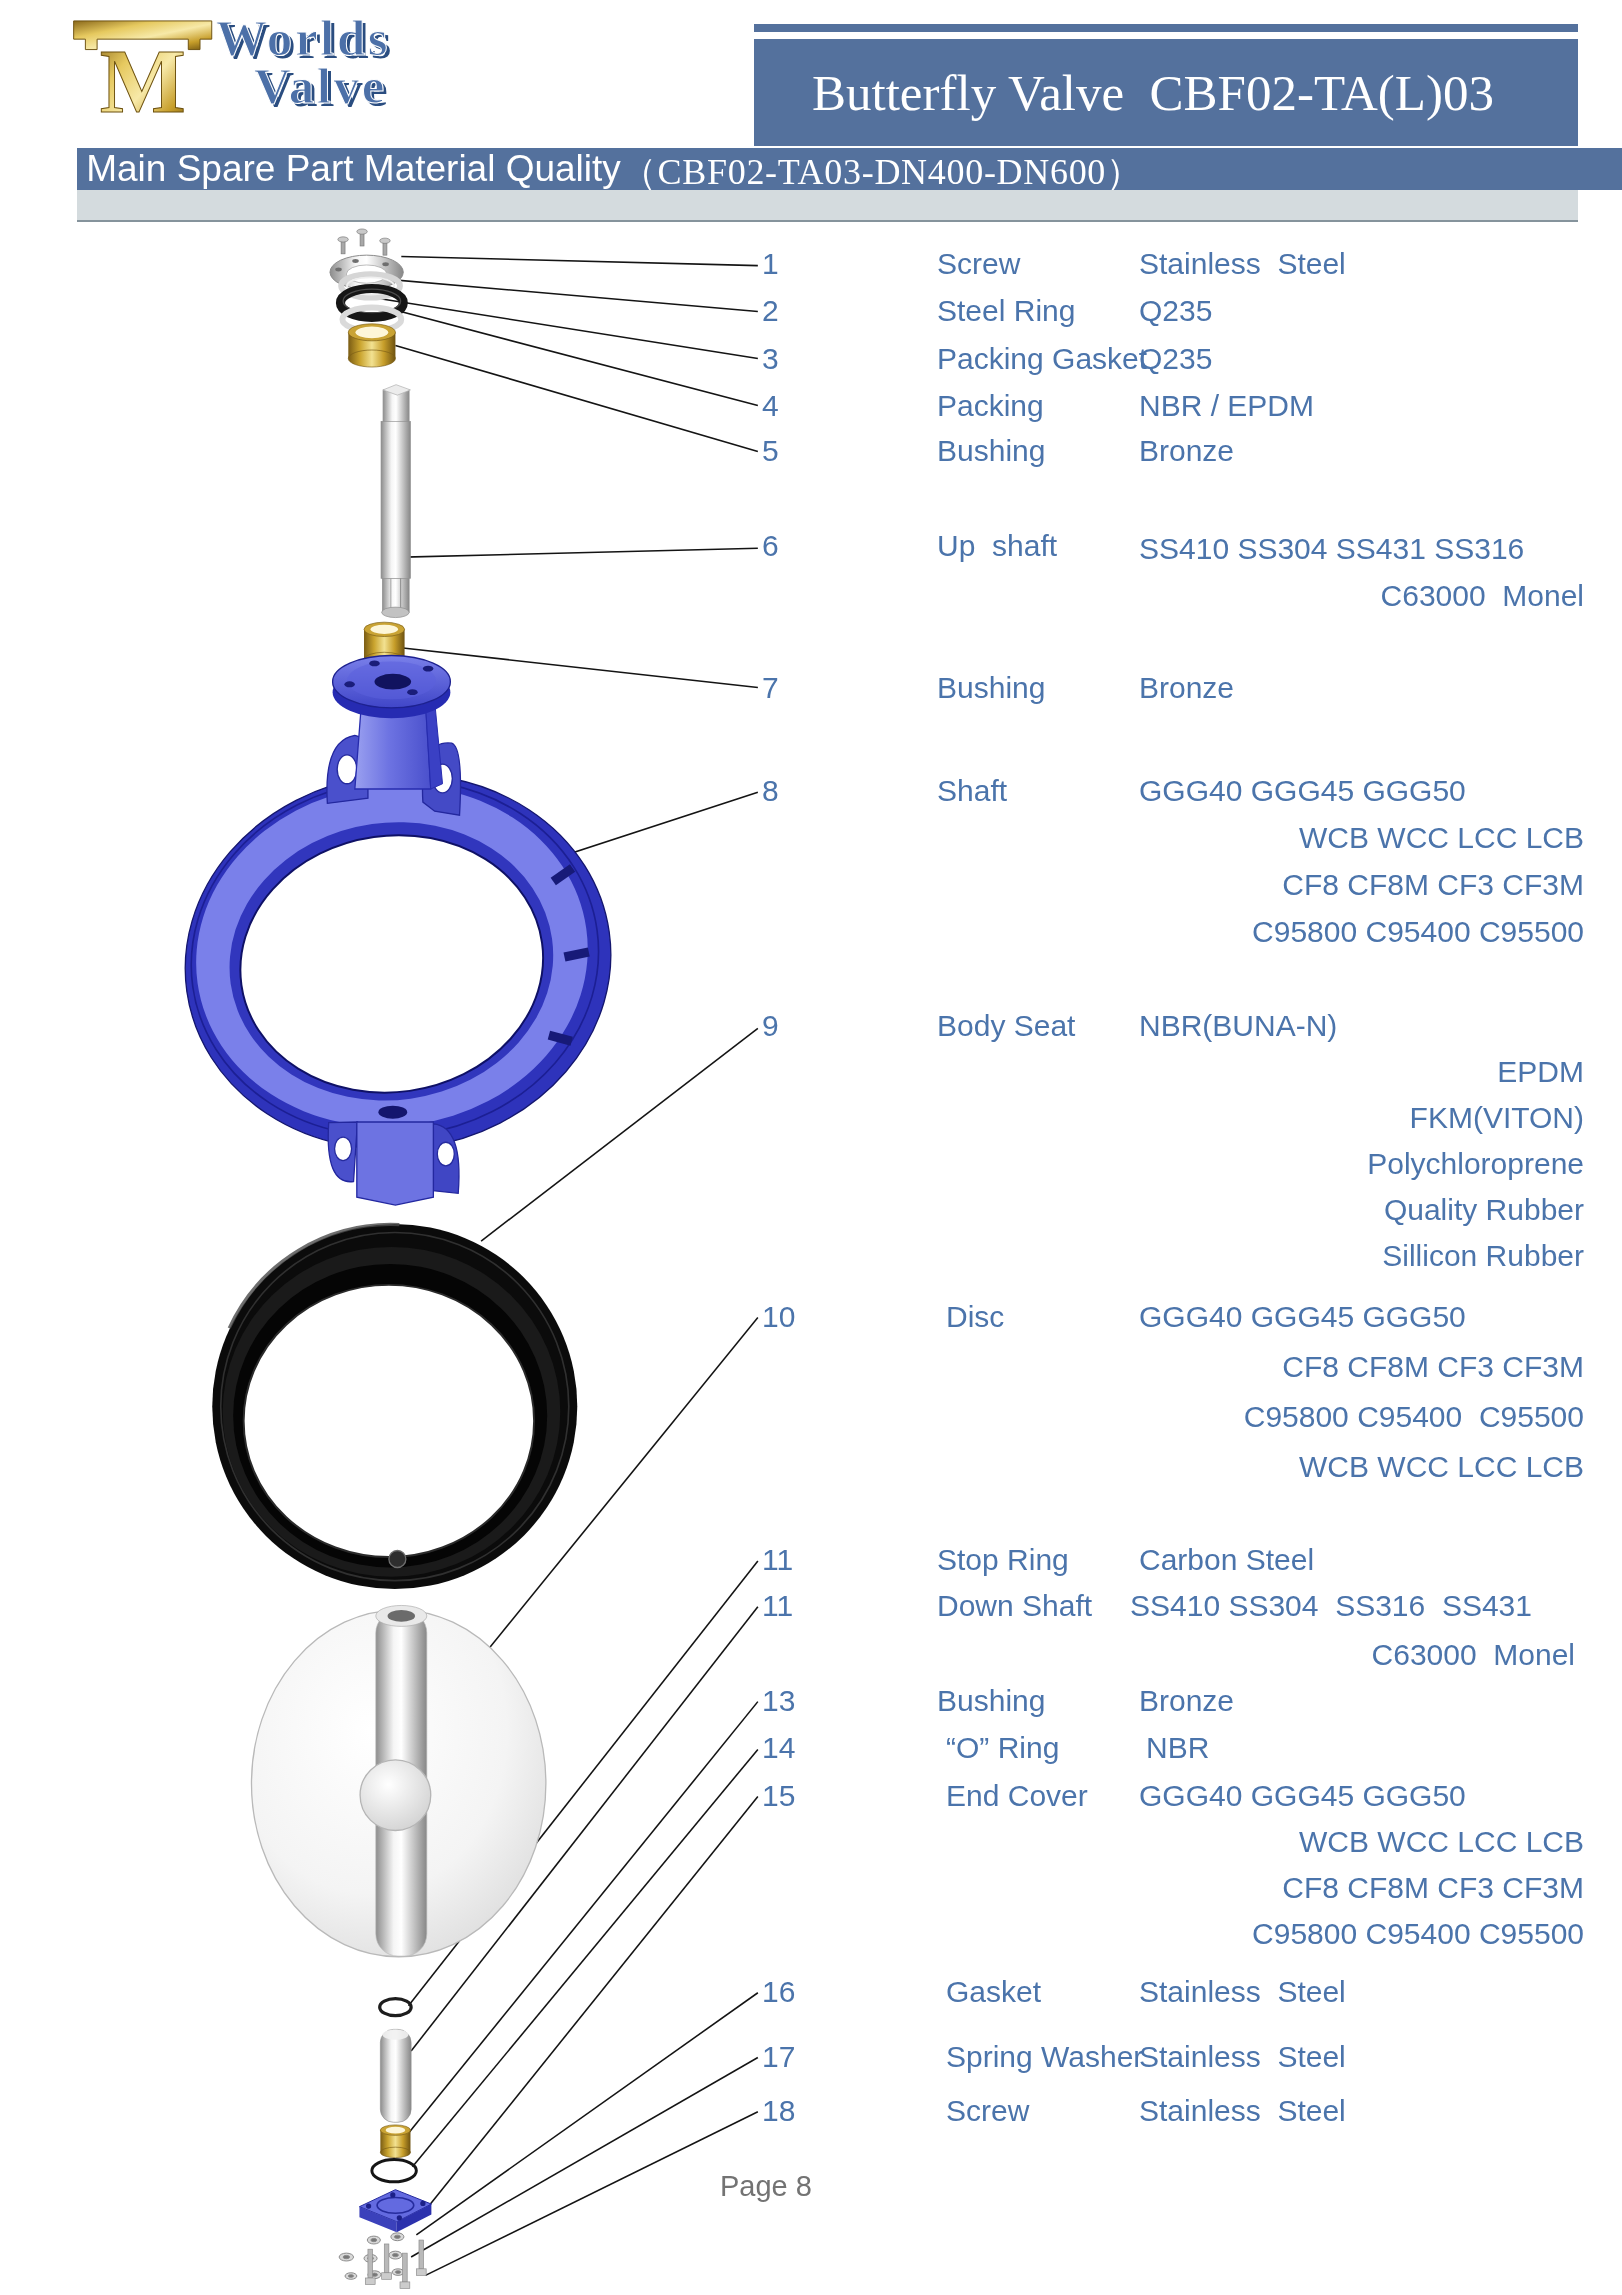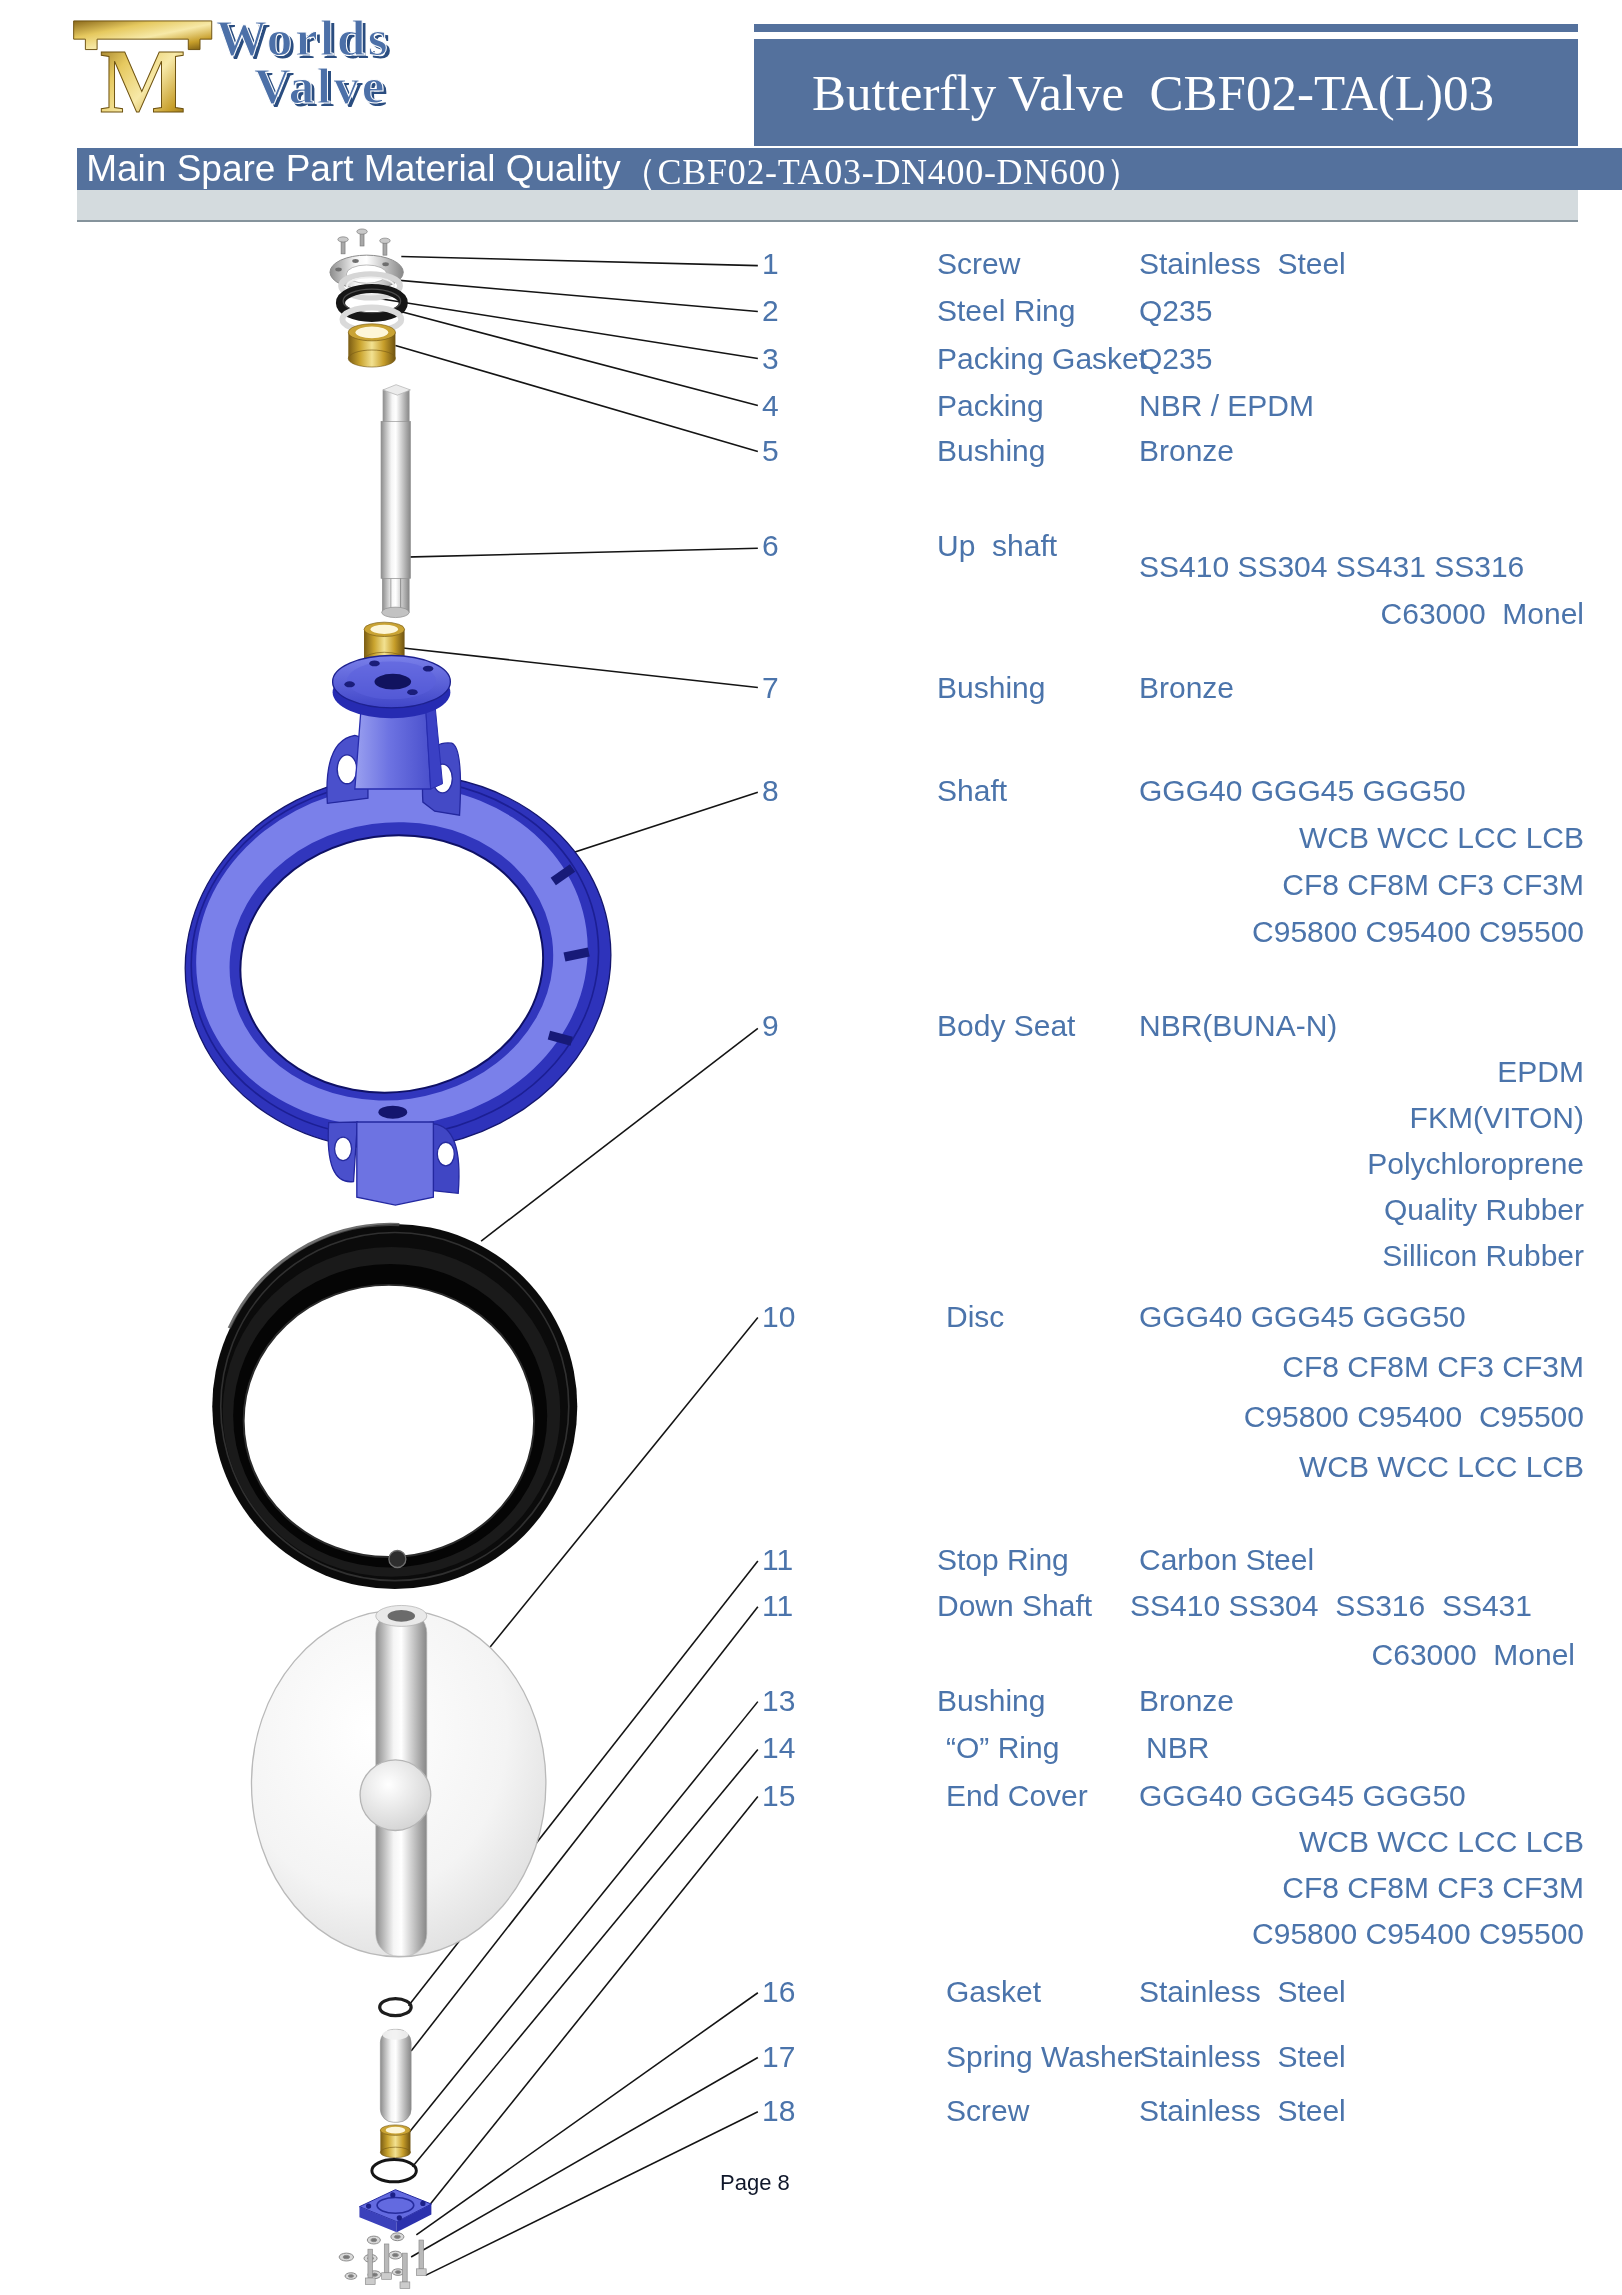--- a/index.html
+++ b/index.html
@@ -43,21 +43,21 @@
   }
   .pnum{left:762px;width:72px;}
   .pname{left:937px;width:203px;}
   .pmat{left:1139px;width:445px;}
   .pmat div{height:47px;}
   .pmat.lh71 div{height:46px;}
   .pmat.lh75 div{height:49px;}
   .pmat.lh76 div{height:50px;}
   .pmat div + div{margin-left:9.2px;text-align:right;}
   .page-footer{
-    position:absolute;left:720px;top:2170px;color:#0f172a;font-size:22px;
+    position:absolute;left:720px;top:2170px;color:#737373;font-size:29px;
   }
   svg{position:absolute;left:0;top:0;}
 </style>
 </head>
 <body>
 
 <div class="page">
 
   <svg class="logo-mark" width="144" height="99" viewBox="0 0 220 152">
     <defs>
@@ -324,21 +324,21 @@
   <div class="pnum" style="top:389px">4</div>
   <div class="pname" style="top:389px">Packing</div>
   <div class="pmat" style="top:389px"><div>NBR / EPDM</div></div>
 
   <div class="pnum" style="top:434px">5</div>
   <div class="pname" style="top:434px">Bushing</div>
   <div class="pmat" style="top:434px"><div>Bronze</div></div>
 
   <div class="pnum" style="top:529px">6</div>
   <div class="pname" style="top:529px">Up  shaft</div>
-  <div class="pmat" style="top:550px"><div>SS410 SS304 SS431 SS316</div><div>C63000  Monel</div></div>
+  <div class="pmat" style="top:532px"><div>SS410 SS304 SS431 SS316</div><div>C63000  Monel</div></div>
 
   <div class="pnum" style="top:671px">7</div>
   <div class="pname" style="top:671px">Bushing</div>
   <div class="pmat" style="top:671px"><div>Bronze</div></div>
 
   <div class="pnum" style="top:774px">8</div>
   <div class="pname" style="top:774px">Shaft</div>
   <div class="pmat" style="top:774px"><div>GGG40 GGG45 GGG50</div><div>WCB WCC LCC LCB</div><div>CF8 CF8M CF3 CF3M</div><div>C95800 C95400 C95500</div></div>
 
   <div class="pnum" style="top:1009px">9</div>

